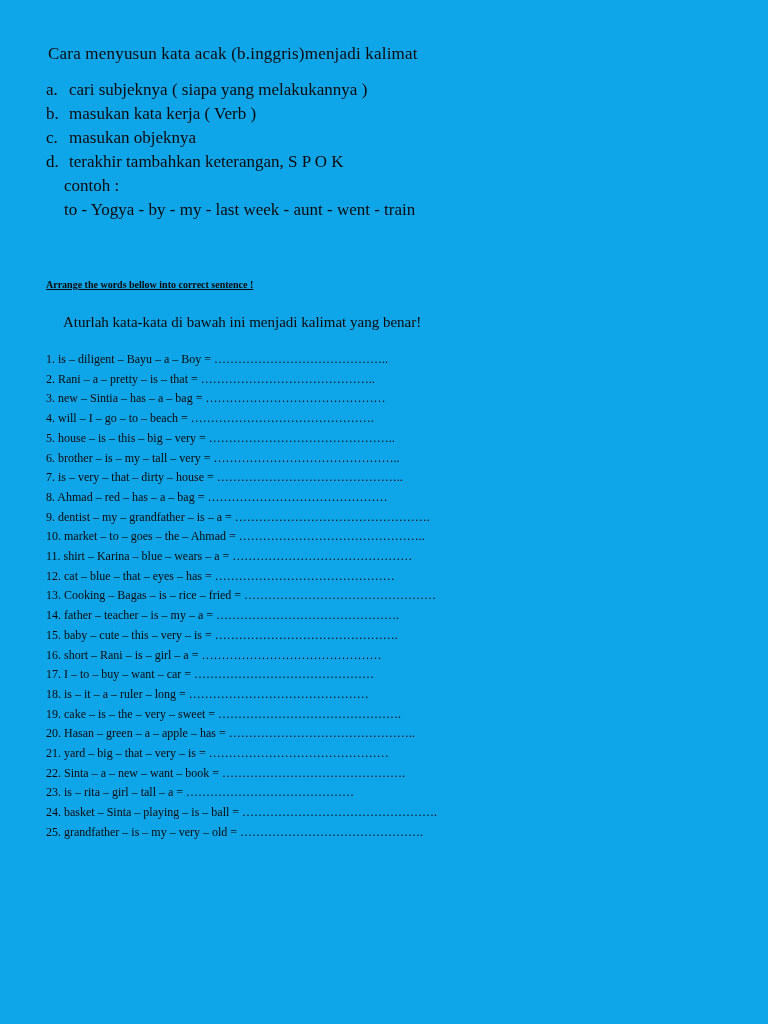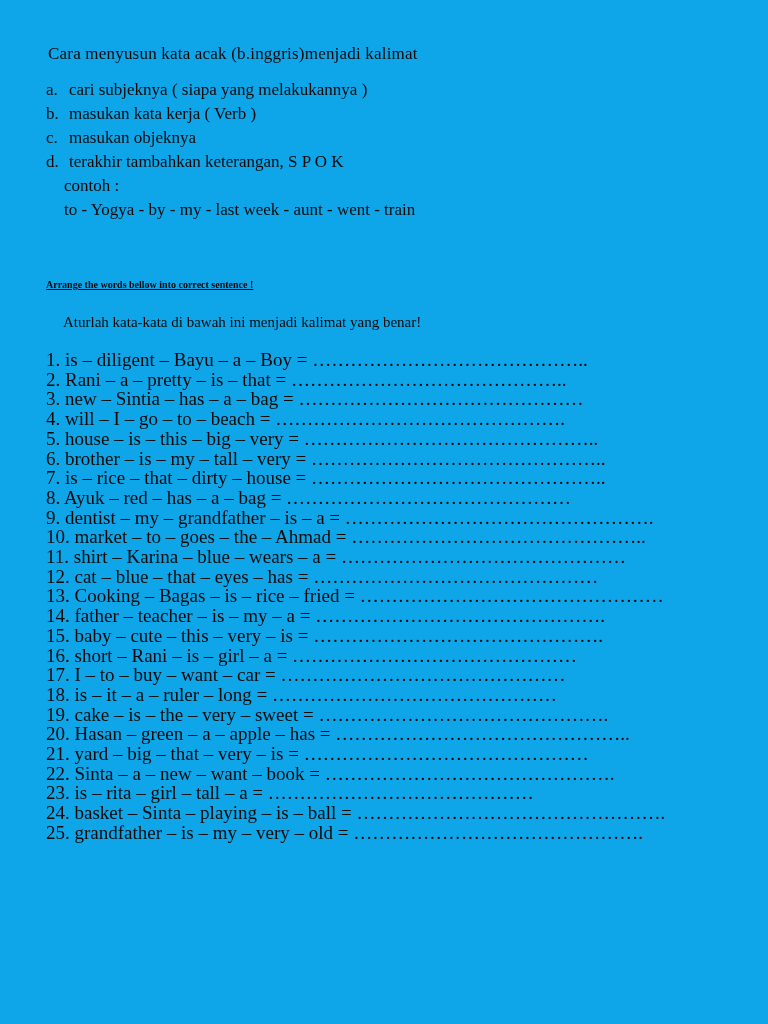--- a/index.html
+++ b/index.html
@@ -10,21 +10,21 @@
     overflow:hidden;
   }
   .title{font-size:17px;font-weight:400;margin:0 0 14px 2px;letter-spacing:.2px;}
   .steps{margin:0;}
   .step-row{display:flex;font-size:17px;line-height:24px;}
   .step-label{width:23px;flex:0 0 23px;}
   .example-block{margin-left:18px;font-size:17px;line-height:24px;}
   .section{margin-top:52px;}
   .section-heading{font-size:10px;font-weight:700;text-decoration:underline;line-height:21px;margin:0;}
   .section-sub{font-size:15px;line-height:21px;margin:17px;}
-  .exercise-list{font-size:19px;line-height:19.7px;}
+  .exercise-list{font-size:12px;line-height:19.7px;}
   .ex-row{white-space:nowrap;}
   .ex-bold{font-weight:400;}
 </style>
 </head>
 <body>
 
 <div class="page">
 
   <p class="title">Cara menyusun kata acak (b.inggris)menjadi kalimat</p>
 
@@ -62,23 +62,23 @@
   <div class="ex-row"><span class="ex-num">2.</span> <span class="ex-pre">Rani – a – pretty – is – that =</span> <span class="ex-bold"></span> <span class="ex-post"></span> <span class="ex-dots">……………………………………..</span></div>
 
   <div class="ex-row"><span class="ex-num">3.</span> <span class="ex-pre">new – Sintia – has – a – bag =</span> <span class="ex-bold"></span> <span class="ex-post"></span> <span class="ex-dots">………………………………………</span></div>
 
   <div class="ex-row"><span class="ex-num">4.</span> <span class="ex-pre">will – I – go – to – beach =</span> <span class="ex-bold"></span> <span class="ex-post"></span> <span class="ex-dots">……………………………………….</span></div>
 
   <div class="ex-row"><span class="ex-num">5.</span> <span class="ex-pre">house – is – this – big – very =</span> <span class="ex-bold"></span> <span class="ex-post"></span> <span class="ex-dots">………………………………………..</span></div>
 
   <div class="ex-row"><span class="ex-num">6.</span> <span class="ex-pre">brother – is – my – tall – very =</span> <span class="ex-bold"></span> <span class="ex-post"></span> <span class="ex-dots">………………………………………..</span></div>
 
-  <div class="ex-row"><span class="ex-num">7.</span> <span class="ex-pre">is – rice – that – dirty – house =</span> <span class="ex-bold"></span> <span class="ex-post"></span> <span class="ex-dots">………………………………………..</span></div>
+  <div class="ex-row"><span class="ex-num">7.</span> <span class="ex-pre">is – very – that – dirty – house =</span> <span class="ex-bold"></span> <span class="ex-post"></span> <span class="ex-dots">………………………………………..</span></div>
 
-  <div class="ex-row"><span class="ex-num">8.</span> <span class="ex-pre">Ayuk – red – has – a – bag =</span> <span class="ex-bold"></span> <span class="ex-post"></span> <span class="ex-dots">………………………………………</span></div>
+  <div class="ex-row"><span class="ex-num">8.</span> <span class="ex-pre">Ahmad – red – has – a – bag =</span> <span class="ex-bold"></span> <span class="ex-post"></span> <span class="ex-dots">………………………………………</span></div>
 
   <div class="ex-row"><span class="ex-num">9.</span> <span class="ex-pre">dentist – my – grandfather – is – a =</span> <span class="ex-bold"></span> <span class="ex-post"></span> <span class="ex-dots">………………………………………….</span></div>
 
   <div class="ex-row"><span class="ex-num">10.</span> <span class="ex-pre">market – to – goes – the – Ahmad  =</span> <span class="ex-bold"></span> <span class="ex-post"></span> <span class="ex-dots">………………………………………..</span></div>
 
   <div class="ex-row"><span class="ex-num">11.</span> <span class="ex-pre">shirt – Karina – blue – wears – a =</span> <span class="ex-bold"></span> <span class="ex-post"></span> <span class="ex-dots">………………………………………</span></div>
 
   <div class="ex-row"><span class="ex-num">12.</span> <span class="ex-pre">cat – blue – that – eyes – has =</span> <span class="ex-bold"></span> <span class="ex-post"></span> <span class="ex-dots">………………………………………</span></div>
 
   <div class="ex-row"><span class="ex-num">13.</span> <span class="ex-pre">Cooking – Bagas – is – rice – fried =</span> <span class="ex-bold"></span> <span class="ex-post"></span> <span class="ex-dots">…………………………………………</span></div>

